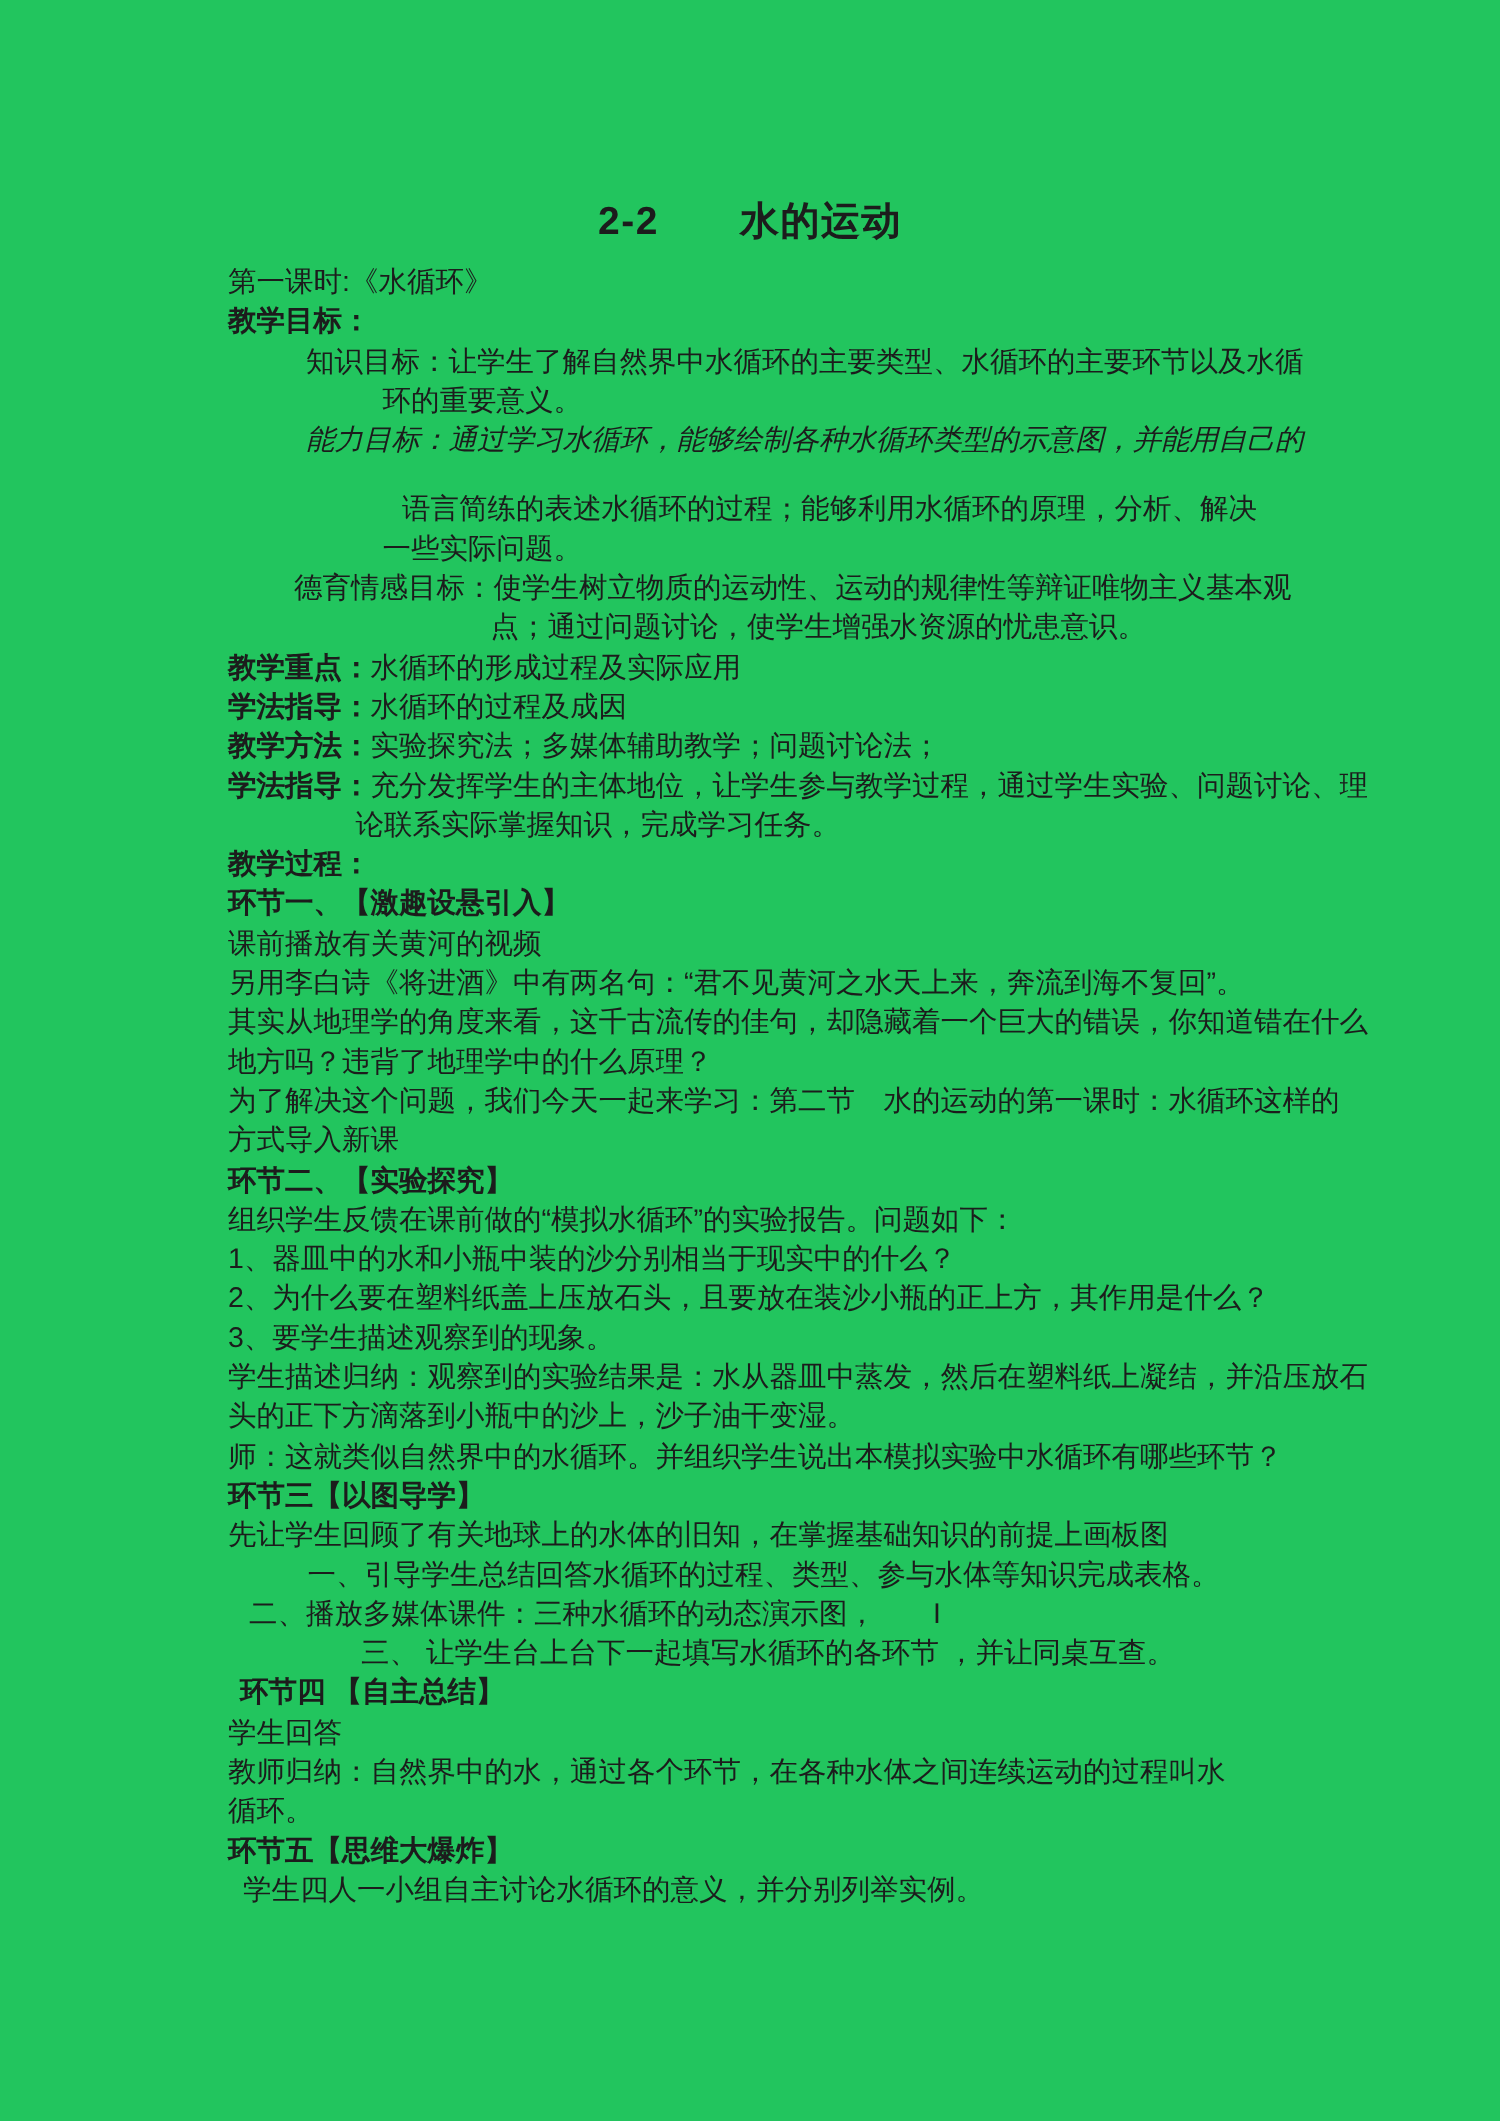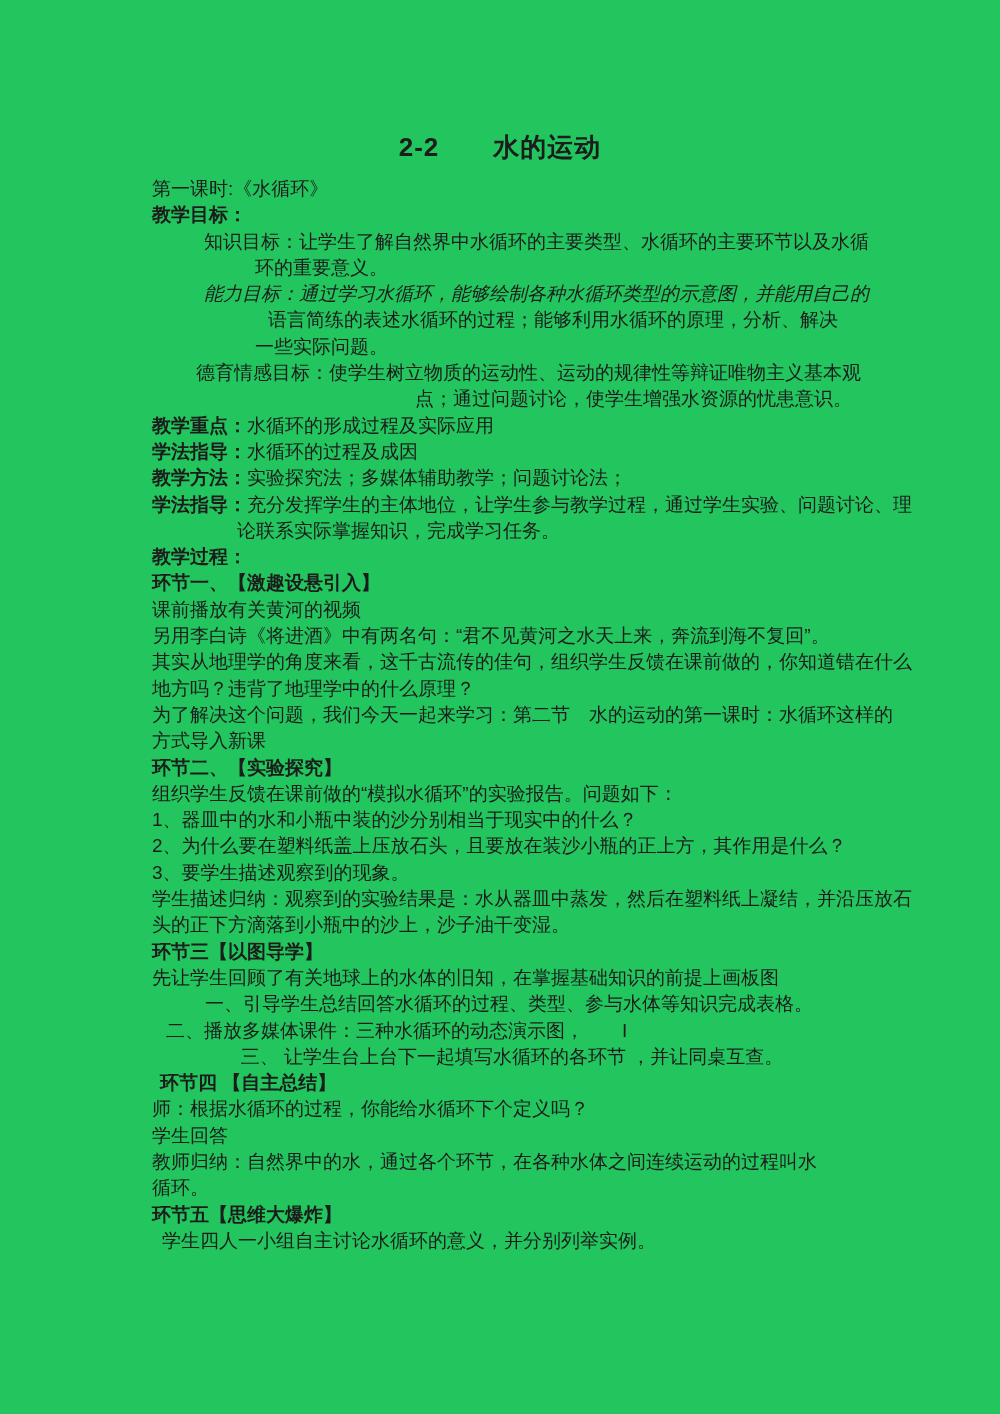--- a/index.html
+++ b/index.html
@@ -43,50 +43,50 @@
 <body>
 
 <div class="page">
   <div class="doc-title">2-2　　水的运动</div>
   <div class="doc-body">
       <div class="line">第一课时:《水循环》</div>
       <div class="line bold">教学目标：</div>
       <div class="line" style="padding-left: 52px;">知识目标：让学生了解自然界中水循环的主要类型、水循环的主要环节以及水循</div>
       <div class="line" style="padding-left: 103px;">环的重要意义。</div>
       <div class="line" style="padding-left: 52px; font-style: italic;">能力目标：通过学习水循环，能够绘制各种水循环类型的示意图，并能用自己的</div>
-      <div class="line" style="padding-left: 116px;">语言简练的表述水循环的过程；能够利用水循环的原理，分析、解决</div>
+      <div class="line" style="padding-left: 116px; margin-top: 20px;">语言简练的表述水循环的过程；能够利用水循环的原理，分析、解决</div>
       <div class="line" style="padding-left: 103px;">一些实际问题。</div>
       <div class="line" style="padding-left: 44px;">德育情感目标：使学生树立物质的运动性、运动的规律性等辩证唯物主义基本观</div>
-      <div class="line" style="padding-left: 175px; text-align: right;">点；通过问题讨论，使学生增强水资源的忧患意识。</div>
+      <div class="line" style="padding-left: 175px;">点；通过问题讨论，使学生增强水资源的忧患意识。</div>
       <div class="line"><span class="bold">教学重点：</span><span>水循环的形成过程及实际应用</span></div>
       <div class="line"><span class="bold">学法指导：</span><span>水循环的过程及成因</span></div>
       <div class="line"><span class="bold">教学方法：</span><span>实验探究法；多媒体辅助教学；问题讨论法；</span></div>
       <div class="line"><span class="bold">学法指导：</span><span>充分发挥学生的主体地位，让学生参与教学过程，通过学生实验、问题讨论、理</span></div>
       <div class="line" style="padding-left: 85px;">论联系实际掌握知识，完成学习任务。</div>
       <div class="line bold">教学过程：</div>
       <div class="line bold">环节一、【激趣设悬引入】</div>
       <div class="line">课前播放有关黄河的视频</div>
       <div class="line">另用李白诗《将进酒》中有两名句：“君不见黄河之水天上来，奔流到海不复回”。</div>
-      <div class="line">其实从地理学的角度来看，这千古流传的佳句，组织学生反馈在课前做的，你知道错在什么</div>
+      <div class="line">其实从地理学的角度来看，这千古流传的佳句，却隐藏着一个巨大的错误，你知道错在什么</div>
       <div class="line">地方吗？违背了地理学中的什么原理？</div>
       <div class="line">为了解决这个问题，我们今天一起来学习：第二节　水的运动的第一课时：水循环这样的</div>
       <div class="line">方式导入新课</div>
       <div class="line bold">环节二、【实验探究】</div>
       <div class="line">组织学生反馈在课前做的“模拟水循环”的实验报告。问题如下：</div>
       <div class="line">1、器皿中的水和小瓶中装的沙分别相当于现实中的什么？</div>
       <div class="line">2、为什么要在塑料纸盖上压放石头，且要放在装沙小瓶的正上方，其作用是什么？</div>
       <div class="line">3、要学生描述观察到的现象。</div>
       <div class="line">学生描述归纳：观察到的实验结果是：水从器皿中蒸发，然后在塑料纸上凝结，并沿压放石</div>
       <div class="line">头的正下方滴落到小瓶中的沙上，沙子油干变湿。</div>
+      <div class="line">师：这就类似自然界中的水循环。并组织学生说出本模拟实验中水循环有哪些环节？</div>
       <div class="line bold">环节三【以图导学】</div>
       <div class="line">先让学生回顾了有关地球上的水体的旧知，在掌握基础知识的前提上画板图</div>
       <div class="line" style="padding-left: 14px; text-align: center;">一、引导学生总结回答水循环的过程、类型、参与水体等知识完成表格。</div>
       <div class="line" style="padding-left: 14px;">二、播放多媒体课件：三种水循环的动态演示图，　　I</div>
       <div class="line" style="padding-left: 20px; text-align: center;">三、 让学生台上台下一起填写水循环的各环节 ，并让同桌互查。</div>
       <div class="line bold" style="padding-left: 8px;">环节四 【自主总结】</div>
-      <div class="line">师：根据水循环的过程，你能给水循环下个定义吗？</div>
       <div class="line">学生回答</div>
       <div class="line">教师归纳：自然界中的水，通过各个环节，在各种水体之间连续运动的过程叫水</div>
       <div class="line">循环。</div>
       <div class="line bold">环节五【思维大爆炸】</div>
       <div class="line" style="padding-left: 10px;">学生四人一小组自主讨论水循环的意义，并分别列举实例。</div>
     </div>
 </div>
 
 </body></html>

